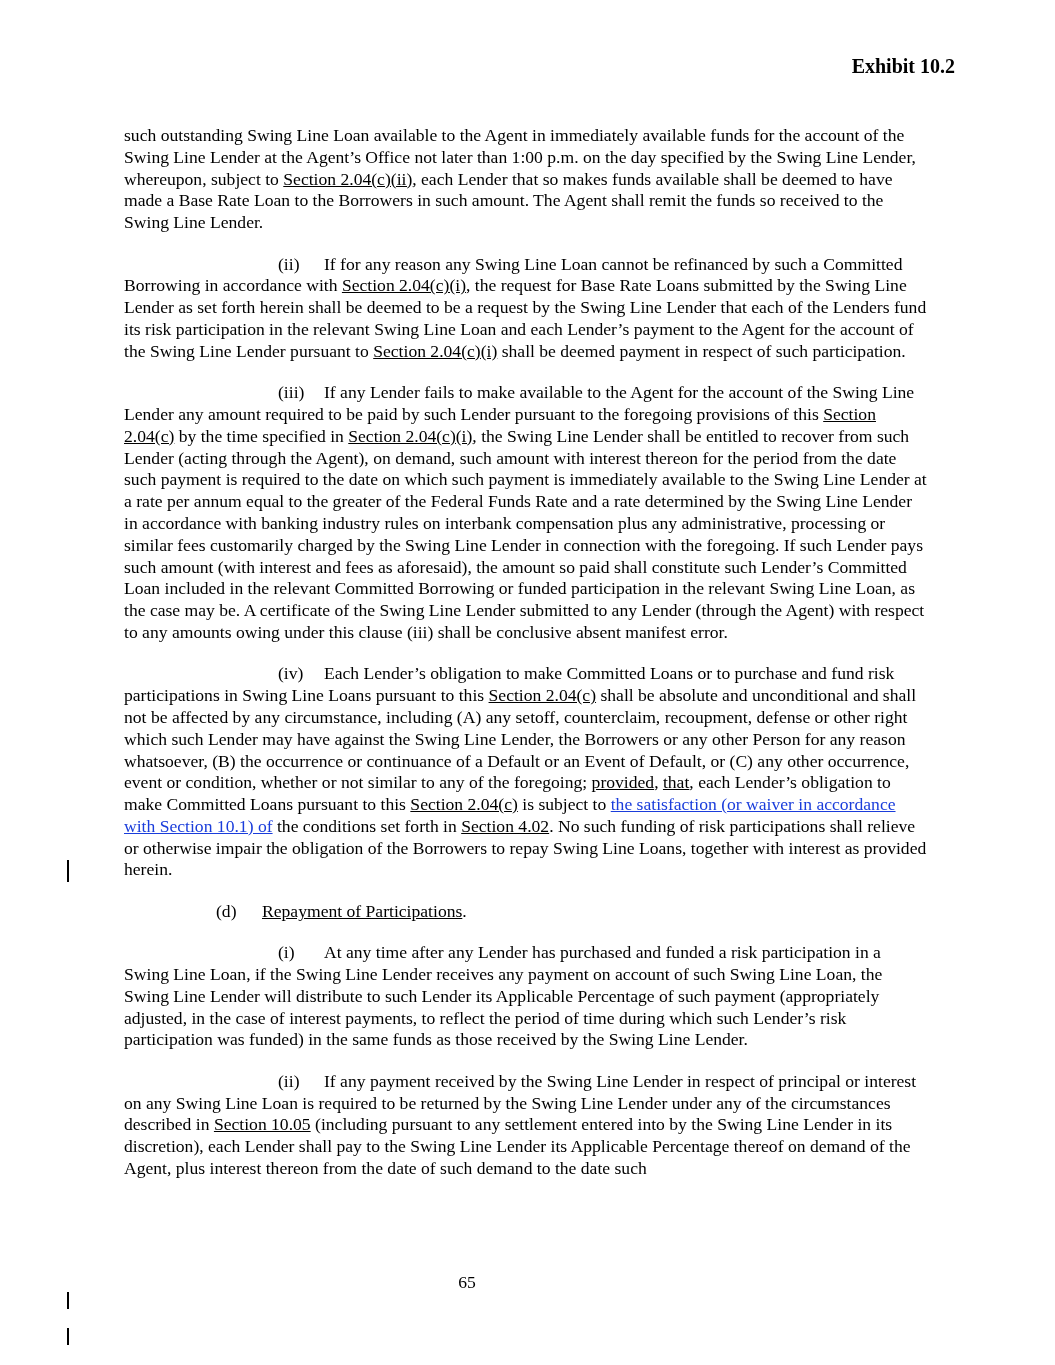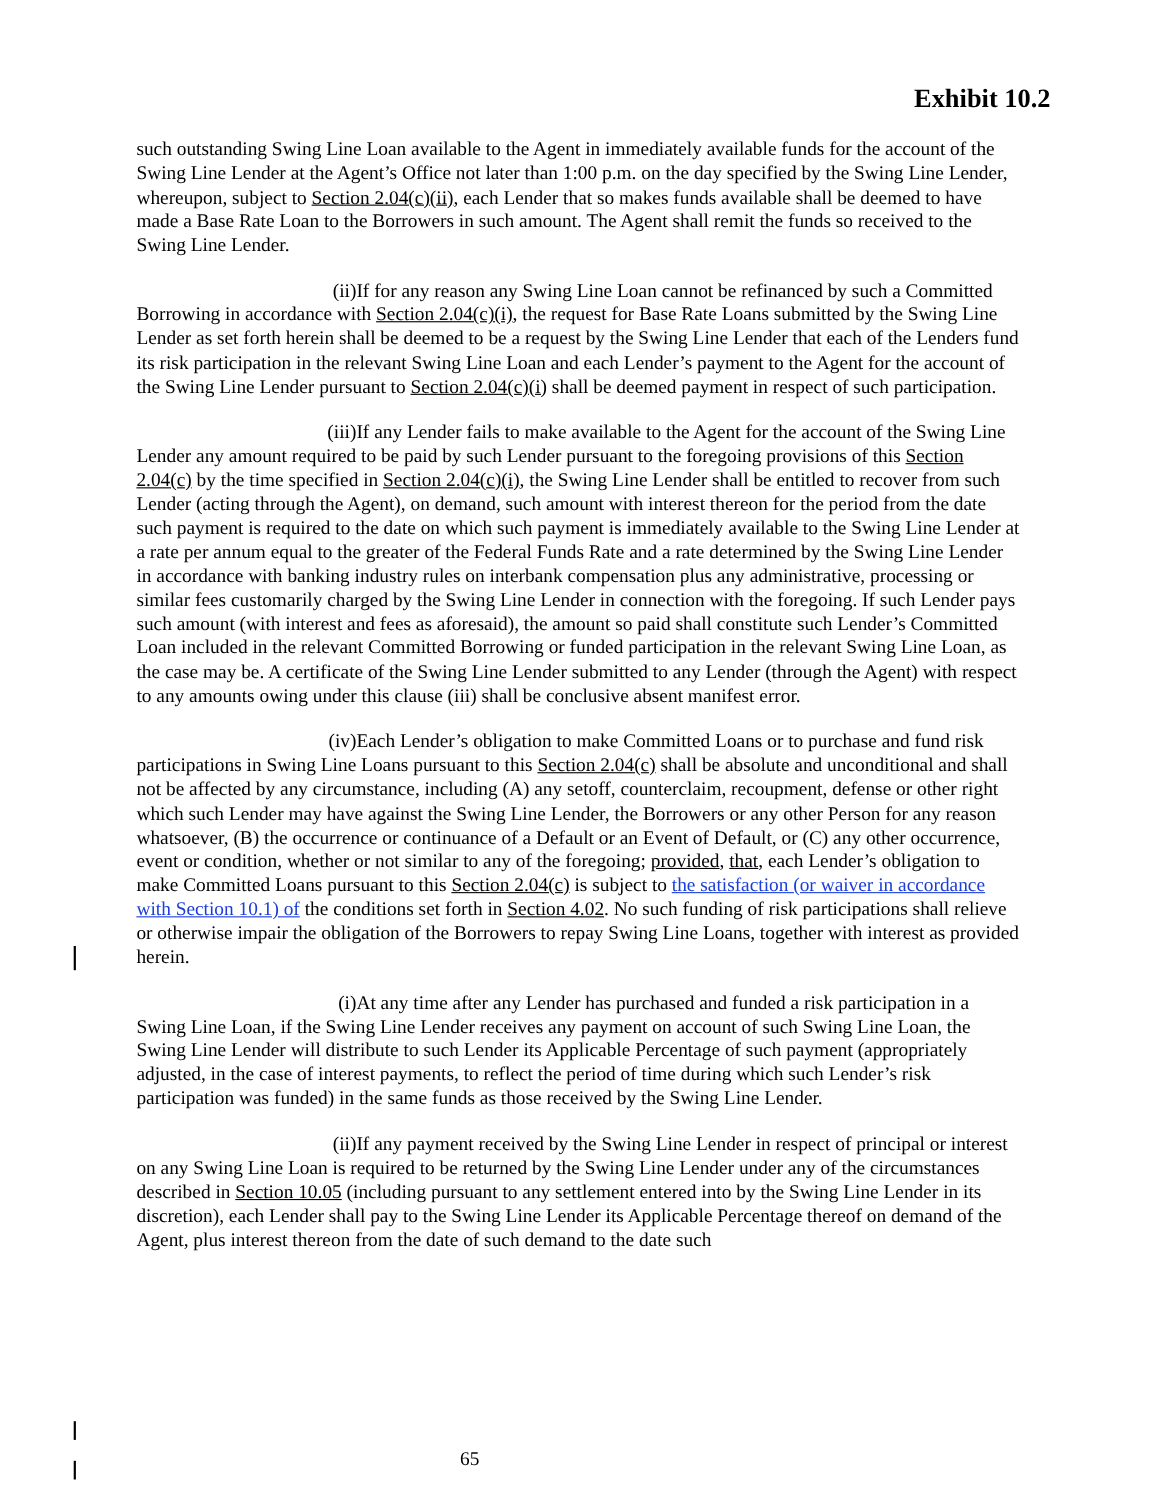--- a/index.html
+++ b/index.html
@@ -1,43 +1,44 @@
 <!DOCTYPE html>
 <html><head>
 <meta charset="utf-8">
 <style>
   html, body { margin: 0; padding: 0; background: #ffffff; }
   body { width: 1055px; height: 1365px; position: relative; overflow: hidden;
          font-family: "Liberation Serif", serif; color: #000; font-size: 17.6px; line-height: 21.8px; }
-  .exhibit { position: absolute; top: 80px; right: 100px; font-weight: bold; font-size: 24px; }
+  .exhibit { position: absolute; top: 56px; right: 100px; font-weight: bold; font-size: 20px; }
   .page { position: absolute; left: 124px; width: 805px; top: 125px; }
   p { margin: 0 0 19.6px 0; text-align: left; }
   .indent1 { display: inline-block; width: 92px; }
   .indent2 { display: inline-block; width: 154px; }
-  .num { display: inline-block; width: 46px; text-align: right; }
+  .num { display: inline-block; width: 46px; }
   .u { text-decoration: underline; margin-top: 16px; }
   .link { color: #1a3ddb; text-decoration: underline; cursor: pointer; }
   .bar { position: absolute; left: 67px; width: 1.5px; background: #000; }
-  .pagenum { position: absolute; top: 1316px; left: 0; width: 864px; text-align: center; }
+  .pagenum { position: absolute; top: 1272px; left: 0; width: 864px; text-align: center; padding-left: 40px; }
   .pagenum span { margin-left: -10px; }
 </style>
 </head>
 <body>
 
 <div class="exhibit">Exhibit 10.2</div>
 
 <div class="page">
   <p><span>such outstanding Swing Line Loan available to the Agent in immediately available funds for the account of the Swing Line Lender at the Agent’s Office not later than 1:00 p.m. on the day specified by the Swing Line Lender, whereupon, subject to </span><span class="u">Section 2.04(c)(ii)</span><span>, each Lender that so makes funds available shall be deemed to have made a Base Rate Loan to the Borrowers in such amount.  The Agent shall remit the funds so received to the Swing Line Lender.</span></p>
 
   <p><span class="indent2"></span><span class="num">(ii)</span><span>If for any reason any Swing Line Loan cannot be refinanced by such a Committed Borrowing in accordance with </span><span class="u">Section 2.04(c)(i)</span><span>, the request for Base Rate Loans submitted by the Swing Line Lender as set forth herein shall be deemed to be a request by the Swing Line Lender that each of the Lenders fund its risk participation in the relevant Swing Line Loan and each Lender’s payment to the Agent for the account of the Swing Line Lender pursuant to </span><span class="u">Section 2.04(c)(i)</span><span> shall be deemed payment in respect of such participation.</span></p>
 
   <p><span class="indent2"></span><span class="num">(iii)</span><span>If any Lender fails to make available to the Agent for the account of the Swing Line Lender any amount required to be paid by such Lender pursuant to the foregoing provisions of this </span><span class="u">Section 2.04(c)</span><span> by the time specified in </span><span class="u">Section 2.04(c)(i)</span><span>, the Swing Line Lender shall be entitled to recover from such Lender (acting through the Agent), on demand, such amount with interest thereon for the period from the date such payment is required to the date on which such payment is immediately available to the Swing Line Lender at a rate per annum equal to the greater of the Federal Funds Rate and a rate determined by the Swing Line Lender in accordance with banking industry rules on interbank compensation plus any administrative, processing or similar fees customarily charged by the Swing Line Lender in connection with the foregoing.  If such Lender pays such amount (with interest and fees as aforesaid), the amount so paid shall constitute such Lender’s Committed Loan included in the relevant Committed Borrowing or funded participation in the relevant Swing Line Loan, as the case may be.  A certificate of the Swing Line Lender submitted to any Lender (through the Agent) with respect to any amounts owing under this clause (iii) shall be conclusive absent manifest error.</span></p>
 
   <p><span class="indent2"></span><span class="num">(iv)</span><span>Each Lender’s obligation to make Committed Loans or to purchase and fund risk participations in Swing Line Loans pursuant to this </span><span class="u">Section 2.04(c)</span><span> shall be absolute and unconditional and shall not be affected by any circumstance, including (A) any setoff, counterclaim, recoupment, defense or other right which such Lender may have against the Swing Line Lender, the Borrowers or any other Person for any reason whatsoever, (B) the occurrence or continuance of a Default or an Event of Default, or (C) any other occurrence, event or condition, whether or not similar to any of the foregoing; </span><span class="u">provided</span><span>, </span><span class="u">that</span><span>, each Lender’s obligation to make Committed Loans pursuant to this </span><span class="u">Section 2.04(c)</span><span> is subject to </span><span class="link">the satisfaction (or waiver in accordance with Section 10.1) of</span><span> the conditions set forth in </span><span class="u">Section 4.02</span><span>.  No such funding of risk participations shall relieve or otherwise impair the obligation of the Borrowers to repay Swing Line Loans, together with interest as provided herein.</span></p>
 
+  <p><span class="indent1"></span><span class="num">(d)</span><span class="u">Repayment of Participations</span><span>.</span></p>
 
   <p><span class="indent2"></span><span class="num">(i)</span><span>At any time after any Lender has purchased and funded a risk participation in a Swing Line Loan, if the Swing Line Lender receives any payment on account of such Swing Line Loan, the Swing Line Lender will distribute to such Lender its Applicable Percentage of such payment (appropriately adjusted, in the case of interest payments, to reflect the period of time during which such Lender’s risk participation was funded) in the same funds as those received by the Swing Line Lender.</span></p>
 
   <p><span class="indent2"></span><span class="num">(ii)</span><span>If any payment received by the Swing Line Lender in respect of principal or interest on any Swing Line Loan is required to be returned by the Swing Line Lender under any of the circumstances described in </span><span class="u">Section 10.05</span><span> (including pursuant to any settlement entered into by the Swing Line Lender in its discretion), each Lender shall pay to the Swing Line Lender its Applicable Percentage thereof on demand of the Agent, plus interest thereon from the date of such demand to the date such</span></p>
 </div>
 
 <div class="bar" style="top:860px;height:22px;"></div>
 <div class="bar" style="top:1292px;height:17px;"></div>
 <div class="bar" style="top:1328px;height:17px;"></div>
 

